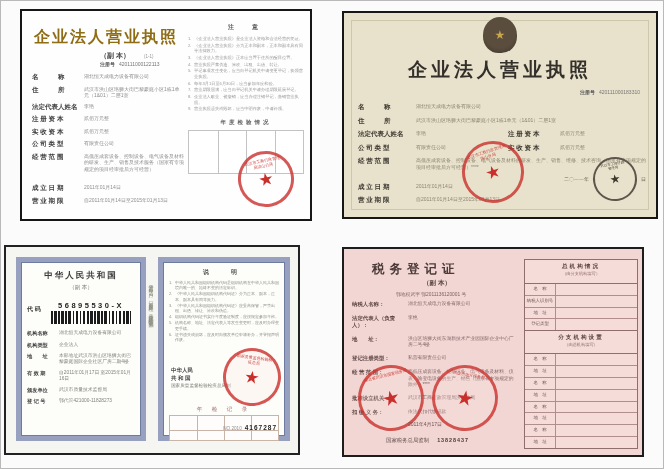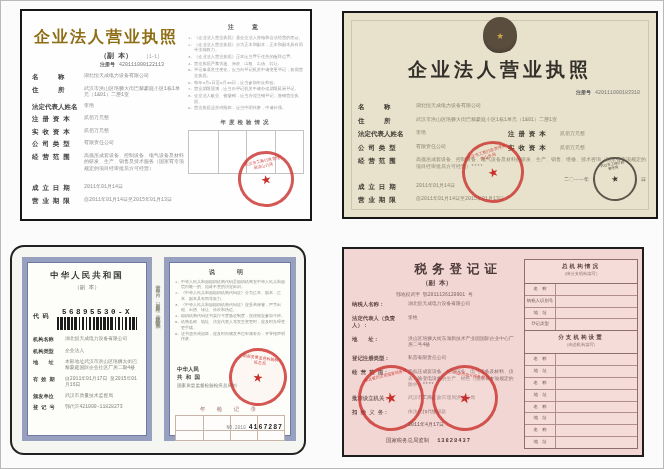--- a/index.html
+++ b/index.html
@@ -1,18 +1,18 @@
 <!DOCTYPE html>
 <html><head>
 <meta charset="utf-8">
 <style>
   html,body{margin:0;padding:0;}
   body{width:664px;height:469px;background:#fbfbfb;font-family:"Liberation Sans",sans-serif;position:relative;overflow:hidden;}
   #canvas{position:absolute;inset:0;box-shadow:inset 0 0 0 1px #b9b9b9;}
-  .photo{position:absolute;border:2px solid #161616;box-sizing:border-box;font-family:Liberation Mono, monospace;}
+  .photo{position:absolute;border:2px solid #161616;box-sizing:border-box;}
 
   
   #tl{left:20px;top:9px;width:292px;height:212px;background:#fefefe;}
   .tl-title{position:absolute;left:12px;top:16px;font-size:16px;font-weight:bold;color:#8f6d14;letter-spacing:2px;margin:0;}
   .tl-copyline{position:absolute;left:78px;top:40px;font-size:7px;font-weight:bold;color:#444;}
   .copynote{font-size:4.5px;color:#999;margin-left:14px;font-weight:normal;}
   .tl-reg{position:absolute;left:78px;top:50px;font-size:5px;color:#777;}
   .reg-label{font-weight:bold;color:#555;margin-right:4px;}
   .tl-body{position:absolute;left:10px;top:62px;width:152px;}
   .frow{display:flex;margin-bottom:3.5px;}
@@ -48,29 +48,29 @@
   .tr-label2{width:52px;flex:none;font-size:6.5px;font-weight:bold;color:#3c3831;margin-left:8px;}
   .tr-value2{width:64px;flex:none;font-size:5px;color:#8d8672;}
   .tr-footer{position:absolute;left:14px;bottom:12px;width:230px;}
   .tr-center-seal{width:62px;height:62px;left:118px;top:128px;transform:rotate(-18deg);}
   .tr-corner{position:absolute;right:10px;bottom:16px;display:flex;align-items:center;font-size:5px;color:#6b6458;}
   .dark-seal{position:relative;width:40px;height:40px;border:2px solid #5c564c;border-radius:50%;color:#3e392f;display:flex;align-items:center;justify-content:center;margin:0 4px;transform:rotate(-10deg);}
   .dark-seal .seal-star{font-size:12px;}
   .dark-seal .seal-name{font-size:3.4px;top:4px;}
 
   
-  #bl{left:10px;top:245px;width:296px;height:210px;background:#f5f5f2;border-color:#222;border-radius:14px;}
+  #bl{left:4px;top:245px;width:296px;height:210px;background:#f5f5f2;border-color:#222;}
   .cert-page{position:absolute;top:10px;height:184px;background:#fdfdfa;border:5px solid #97a0bf;box-shadow:inset 0 0 0 1px #6f7aa0;box-sizing:border-box;}
   #bl-left{left:10px;width:130px;}
   #bl-right{left:152px;width:132px;}
   .bl-mid{position:absolute;left:142px;top:34px;height:150px;writing-mode:vertical-rl;font-size:5px;color:#8a8d7e;letter-spacing:1px;}
   .bl-country{text-align:center;font-size:8.5px;font-weight:bold;color:#3a3a3a;letter-spacing:2px;margin-top:8px;}
   .bl-title{text-align:center;font-size:11px;font-weight:bold;color:#2f2f2f;letter-spacing:2px;margin-top:2px;}
   .bl-copy{text-align:center;font-size:5.5px;color:#777;margin-top:2px;}
-  .code-row{display:flex;margin:17px 6px 0;}
+  .code-row{display:flex;margin:10px 6px 0;}
   .code-label{flex:none;width:20px;font-size:6px;font-weight:bold;color:#333;margin-top:4px;}
   .code-right{flex:1;}
   .code-digits{font-size:7.5px;font-weight:bold;color:#222;letter-spacing:2.5px;text-align:center;}
   .barcode{height:13px;margin:1px 4px 0;background:repeating-linear-gradient(90deg,#1c1c1c 0 1.6px,transparent 1.6px 3.1px,#1c1c1c 3.1px 5.6px,transparent 5.6px 7.2px);}
   .bl-fields{margin:6px 6px 0;}
   .bl-frow{display:flex;margin-bottom:4.5px;}
   .bl-flabel{flex:none;width:32px;font-size:5.2px;font-weight:bold;color:#3f3f3f;}
   .bl-fvalue{flex:1;font-size:4.8px;color:#83837a;line-height:1.3;}
   .note-title{text-align:center;font-size:6px;font-weight:bold;color:#555;letter-spacing:8px;margin-top:6px;}
   .bl-notes{margin:3px 6px 0;}
@@ -81,21 +81,21 @@
   .bl-annual{text-align:center;font-size:5.5px;color:#a07070;letter-spacing:4px;margin-top:64px;}
   .bl-table{display:grid;grid-template-columns:repeat(4,1fr);grid-template-rows:14px 10px;border:1px solid #c9b4a8;margin:2px 6px 0;background:#fffdfb;}
   .bl-cell{border-left:1px solid #c9b4a8;border-top:1px solid #c9b4a8;}
   .bl-cell:nth-child(-n+4){border-top:none;}
   .bl-cell:nth-child(4n+1){border-left:none;}
   .bl-serial{position:absolute;right:8px;bottom:5px;font-size:4.6px;color:#8d8d8d;}
   .bl-serial b{font-size:6.5px;color:#222;letter-spacing:1px;margin-left:3px;}
 
   
   #br{left:342px;top:247px;width:302px;height:210px;background:#f2d6d3;border-color:#1d1d1d;}
-  .br-title{position:absolute;left:28px;top:12px;width:130px;text-align:right;font-size:12.5px;font-weight:bold;color:#4b3a38;letter-spacing:5px;margin:0;}
+  .br-title{position:absolute;left:28px;top:12px;width:130px;text-align:left;font-size:12.5px;font-weight:bold;color:#4b3a38;letter-spacing:5px;margin:0;}
   .br-copy{position:absolute;left:28px;top:30px;width:130px;text-align:center;font-size:6.5px;font-weight:bold;color:#5a4644;}
   .br-docno{position:absolute;left:52px;top:42px;font-size:4.8px;color:#7d6361;}
   .br-fields{position:absolute;left:8px;top:52px;width:166px;}
   .br-frow{display:flex;margin-bottom:7px;}
   .br-flabel{flex:none;width:56px;font-size:5.4px;font-weight:bold;color:#5d4543;}
   .br-fvalue{flex:1;font-size:4.8px;color:#84686a;line-height:1.3;}
   .br-seal1{width:66px;height:66px;left:14px;top:116px;transform:rotate(-14deg);background:rgba(255,235,232,.2);}
   .br-seal2{width:66px;height:66px;left:88px;top:116px;transform:rotate(10deg);background:rgba(255,235,232,.2);}
   .br-seal1 .seal-star,.br-seal2 .seal-star{font-size:20px;}
   .br-date{position:absolute;left:64px;top:172px;font-size:5px;color:#6c5250;}

